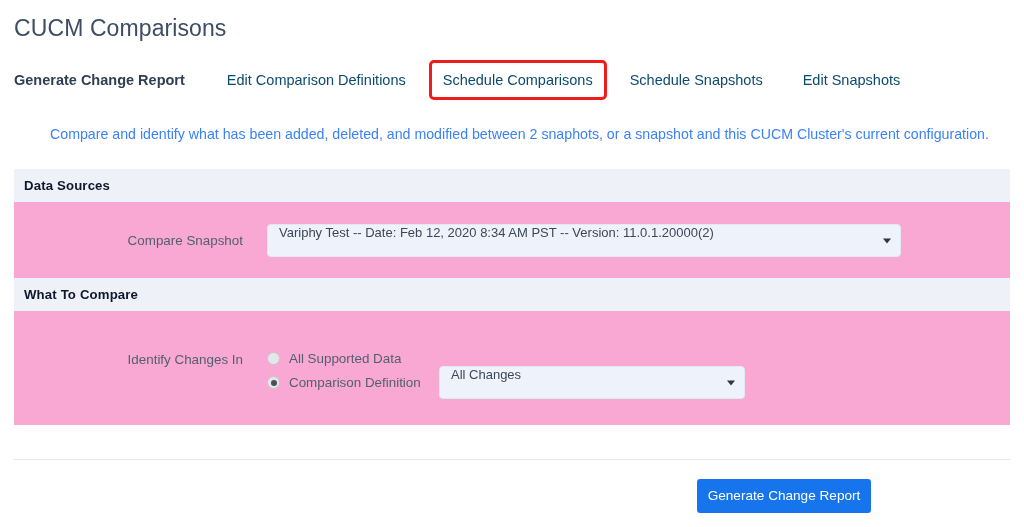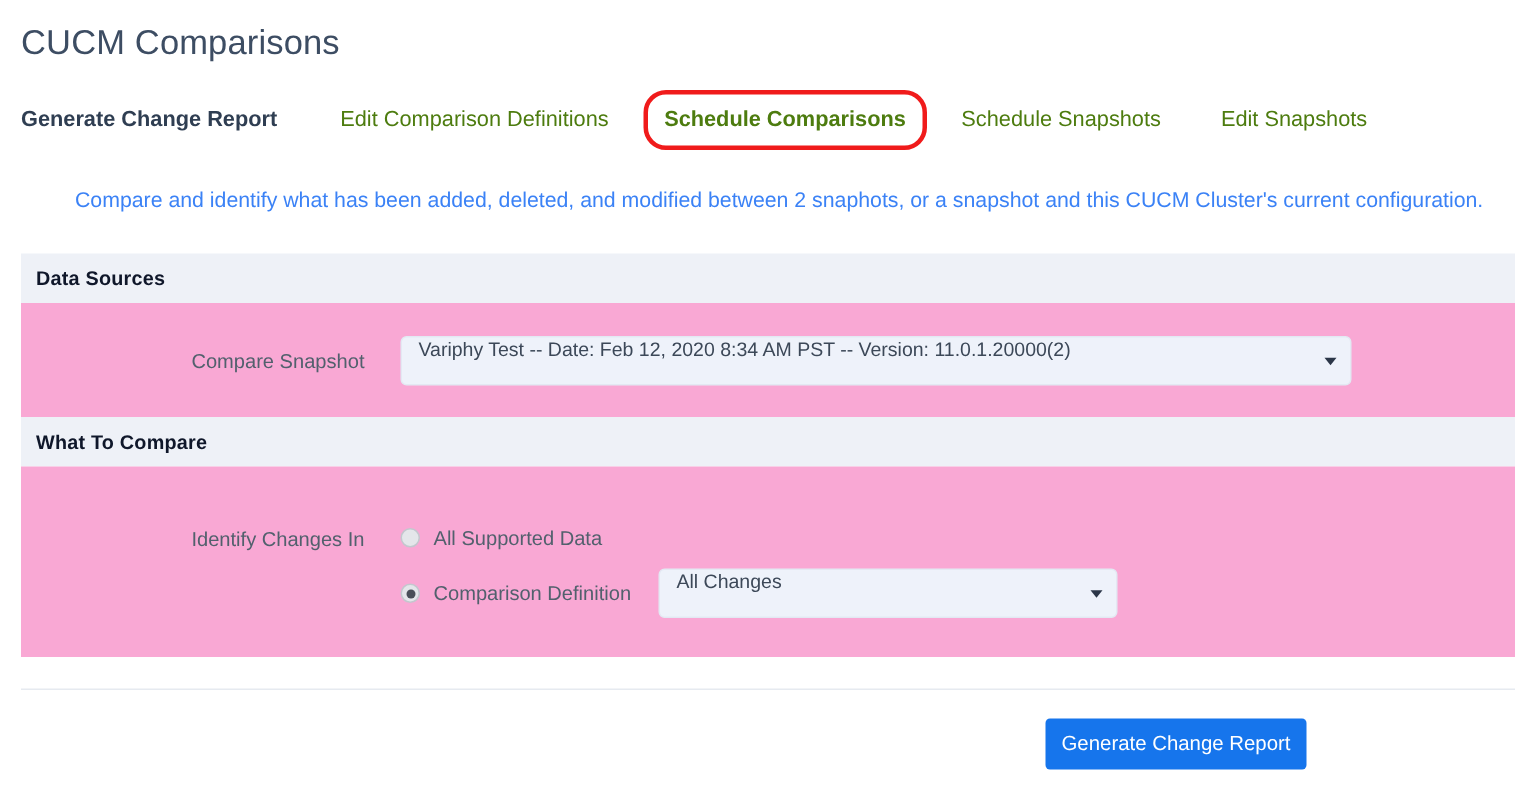--- a/index.html
+++ b/index.html
@@ -40,42 +40,41 @@
   .tabbar {
     position: absolute;
     left: 14px;
     top: 64px;
     display: flex;
     align-items: center;
     height: 32px;
   }
   .tab {
     font-size: 14.5px;
-    color: #4d7c0f;
+    color: #0c4a6e;
     white-space: nowrap;
     padding: 5px 0;
     cursor: pointer;
     line-height: 20px;
   }
   .tab.active {
     color: #2f3e52;
     font-weight: bold;
   }
   .tab-gap-1 { width: 42px; }
   .tab-gap-2 { width: 34px; }
   .tab-gap-3 { width: 34px; }
   .tab-gap-4 { width: 40px; }
 
   .tab-highlight {
     border: 3px solid #f01b1b;
-    border-radius: 15px;
+    border-radius: 5px;
     padding: 7px 11px;
     margin: -7px -11px;
     background: #ffffff;
-    font-weight: bold;
   }
 
   
   .intro {
     position: absolute;
     left: 14px;
     top: 124px;
     font-size: 14.2px;
     font-weight: normal;
     color: #3b82f6;
@@ -153,21 +152,20 @@
     border-top: 5px solid #2b3648;
   }
   .select-wide  { width: 634px; }
   .select-mid   { width: 634px; }
   .select-small { width: 306px; }
 
   
   .radio-group {
     display: flex;
     flex-direction: column;
-    gap: 13px;
   }
   .radio-line {
     display: flex;
     align-items: center;
   }
   .radio-opt {
     display: flex;
     align-items: center;
     cursor: pointer;
     width: 172px;

